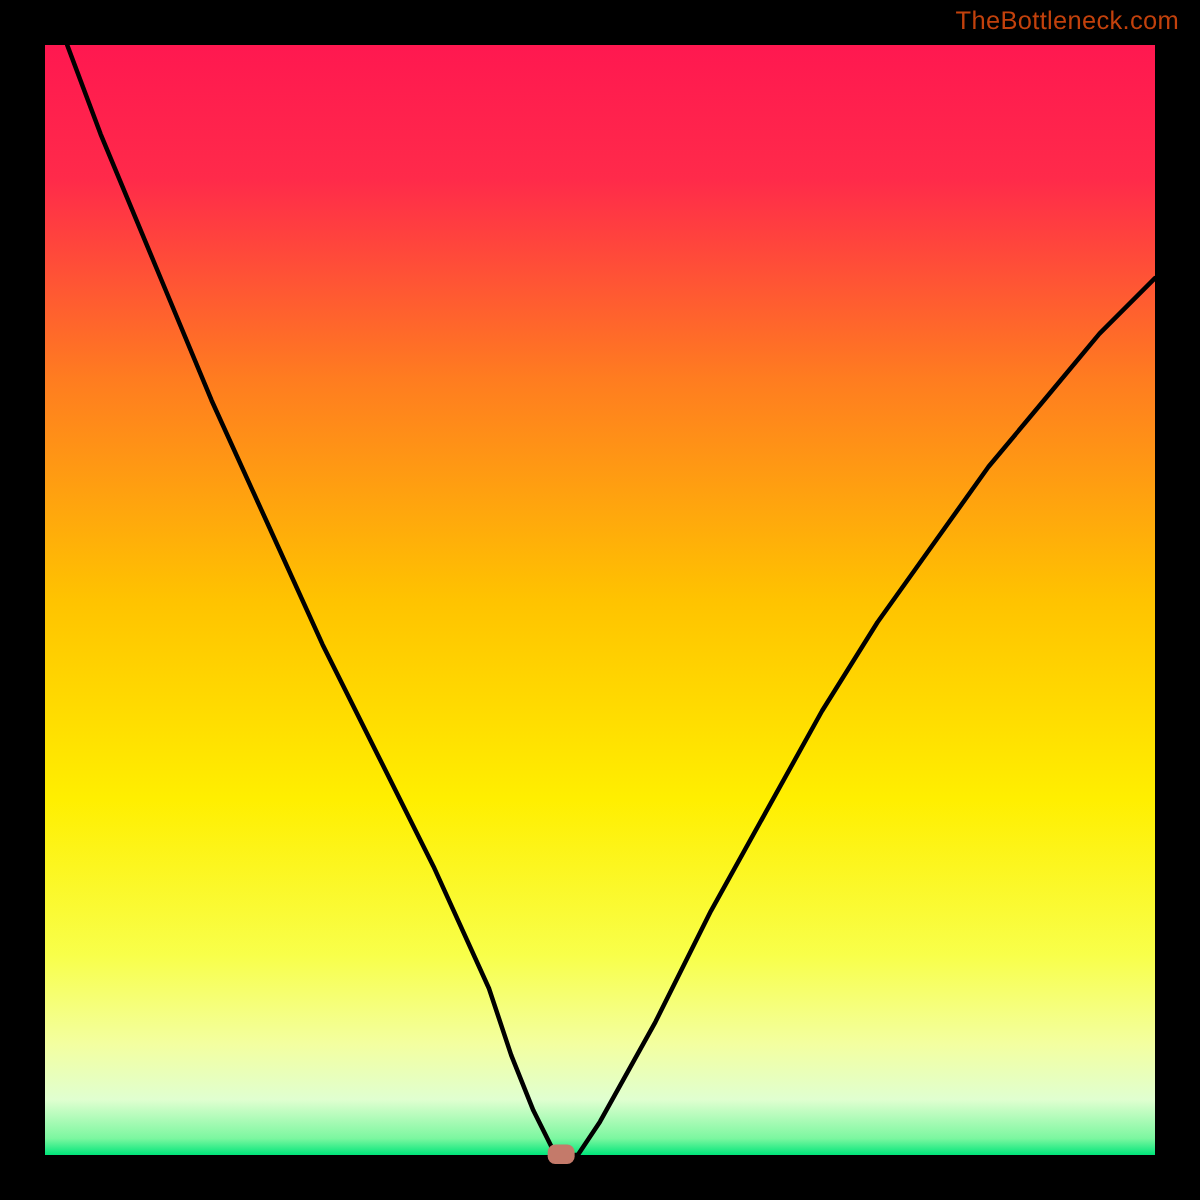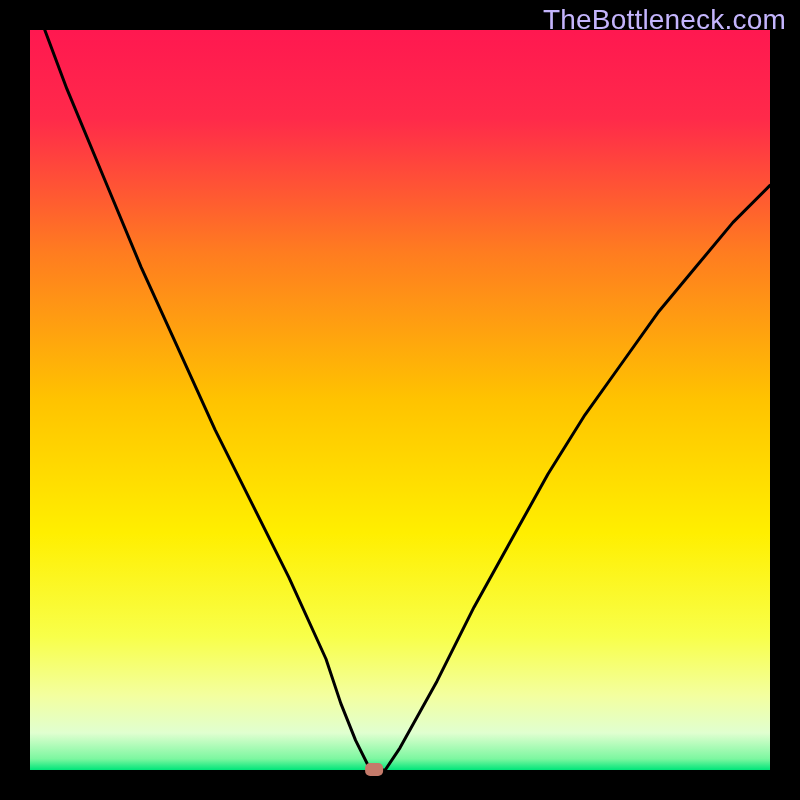--- a/index.html
+++ b/index.html
@@ -13,22 +13,22 @@
   }
   .container {
     position: relative;
     width: 800px;
     height: 800px;
   }
   .watermark {
     position: absolute;
     top: 4px;
     right: 14px;
-    color: #c4b5fd;
-    font-size: 28px;
+    color: #c2410c;
+    font-size: 17px;
     font-weight: 500;
     z-index: 10;
     letter-spacing: 0.2px;
   }
   svg.chart {
     position: absolute;
     top: 0;
     left: 0;
   }
 </style>

